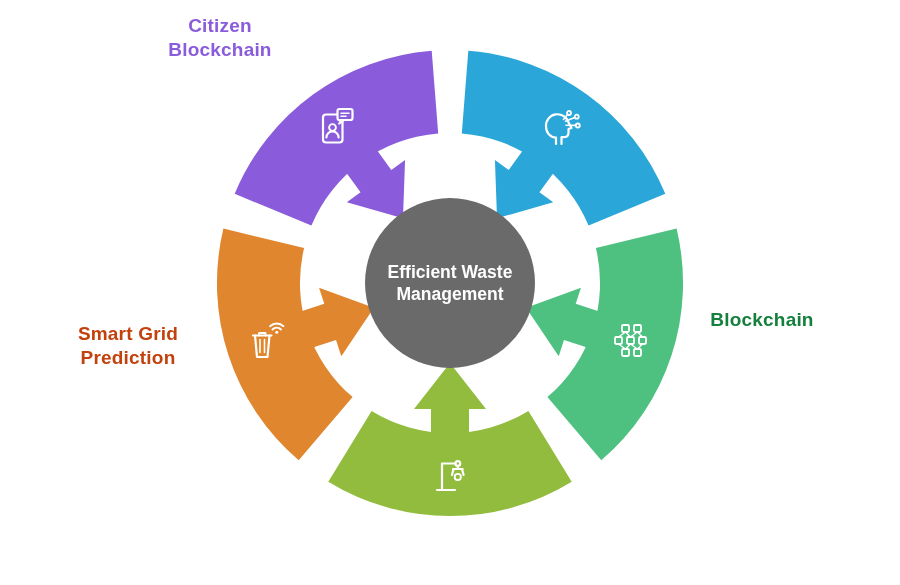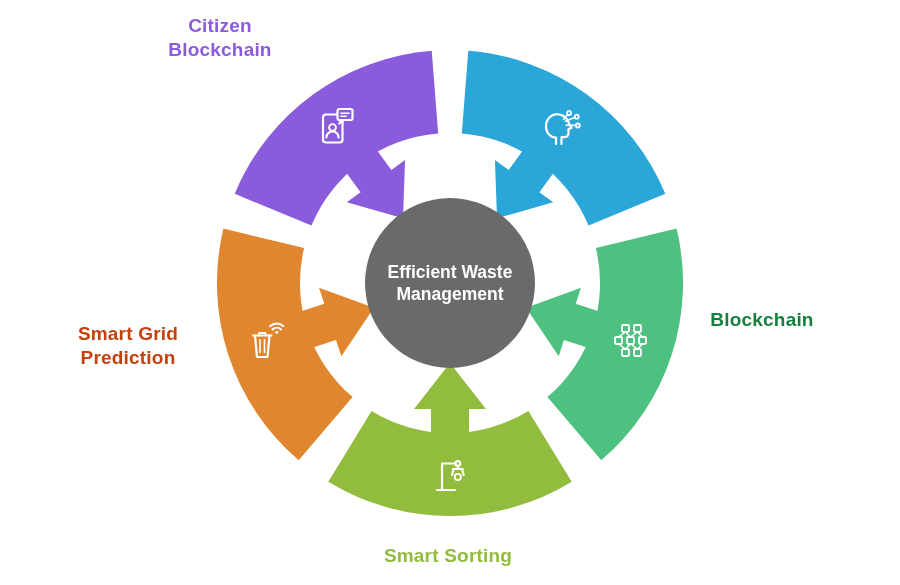--- a/index.html
+++ b/index.html
@@ -90,22 +90,19 @@
   <div class="label" style="left: 120px; top: 14px; color: rgb(138, 92, 219);">
     <div>Citizen</div>
     <div>Blockchain</div>
   </div>
 
 
   <div class="label" style="left: 662px; top: 308px; color: #15803d;">
     <div>Blockchain</div>
   </div>
 
-  <div class="label" style="left: 348px; top: 544px; color: rgb(146, 188, 61);">
-    <div>Smart Sorting</div>
-  </div>
 
   <div class="label" style="left: 28px; top: 310px; color: #c2410c; margin-top: 12px;">
     <div>Smart Grid</div>
     <div>Prediction</div>
   </div>
 
 </div>
 
 </body></html>

